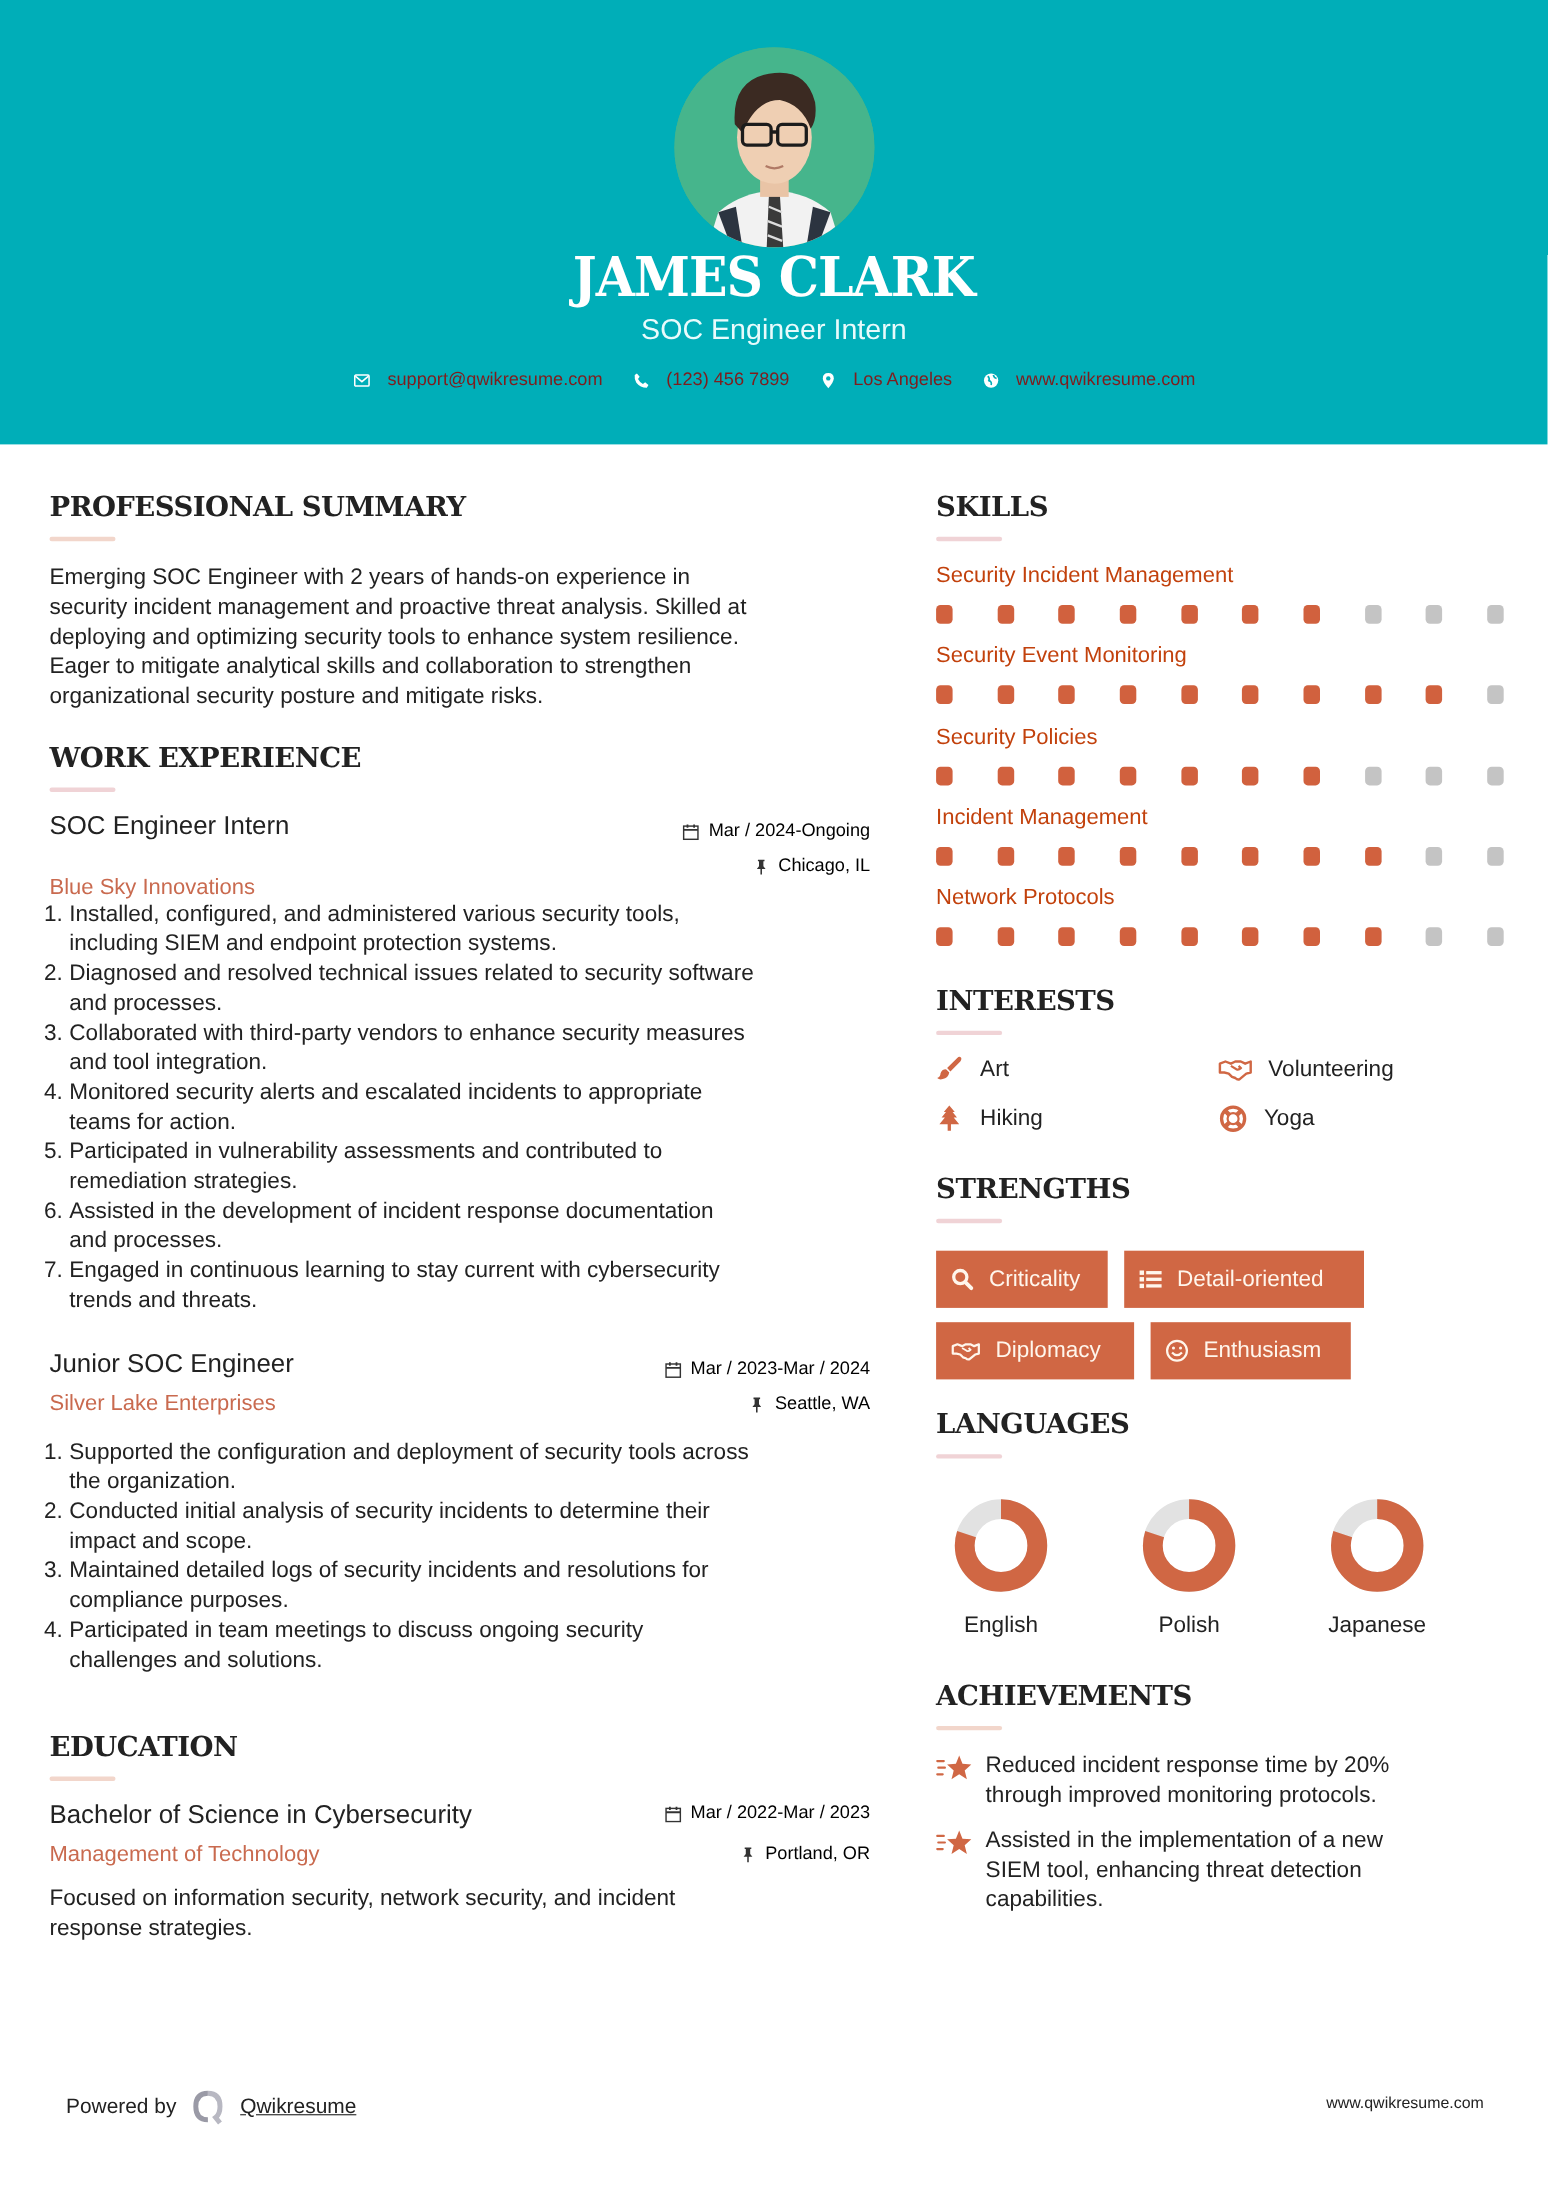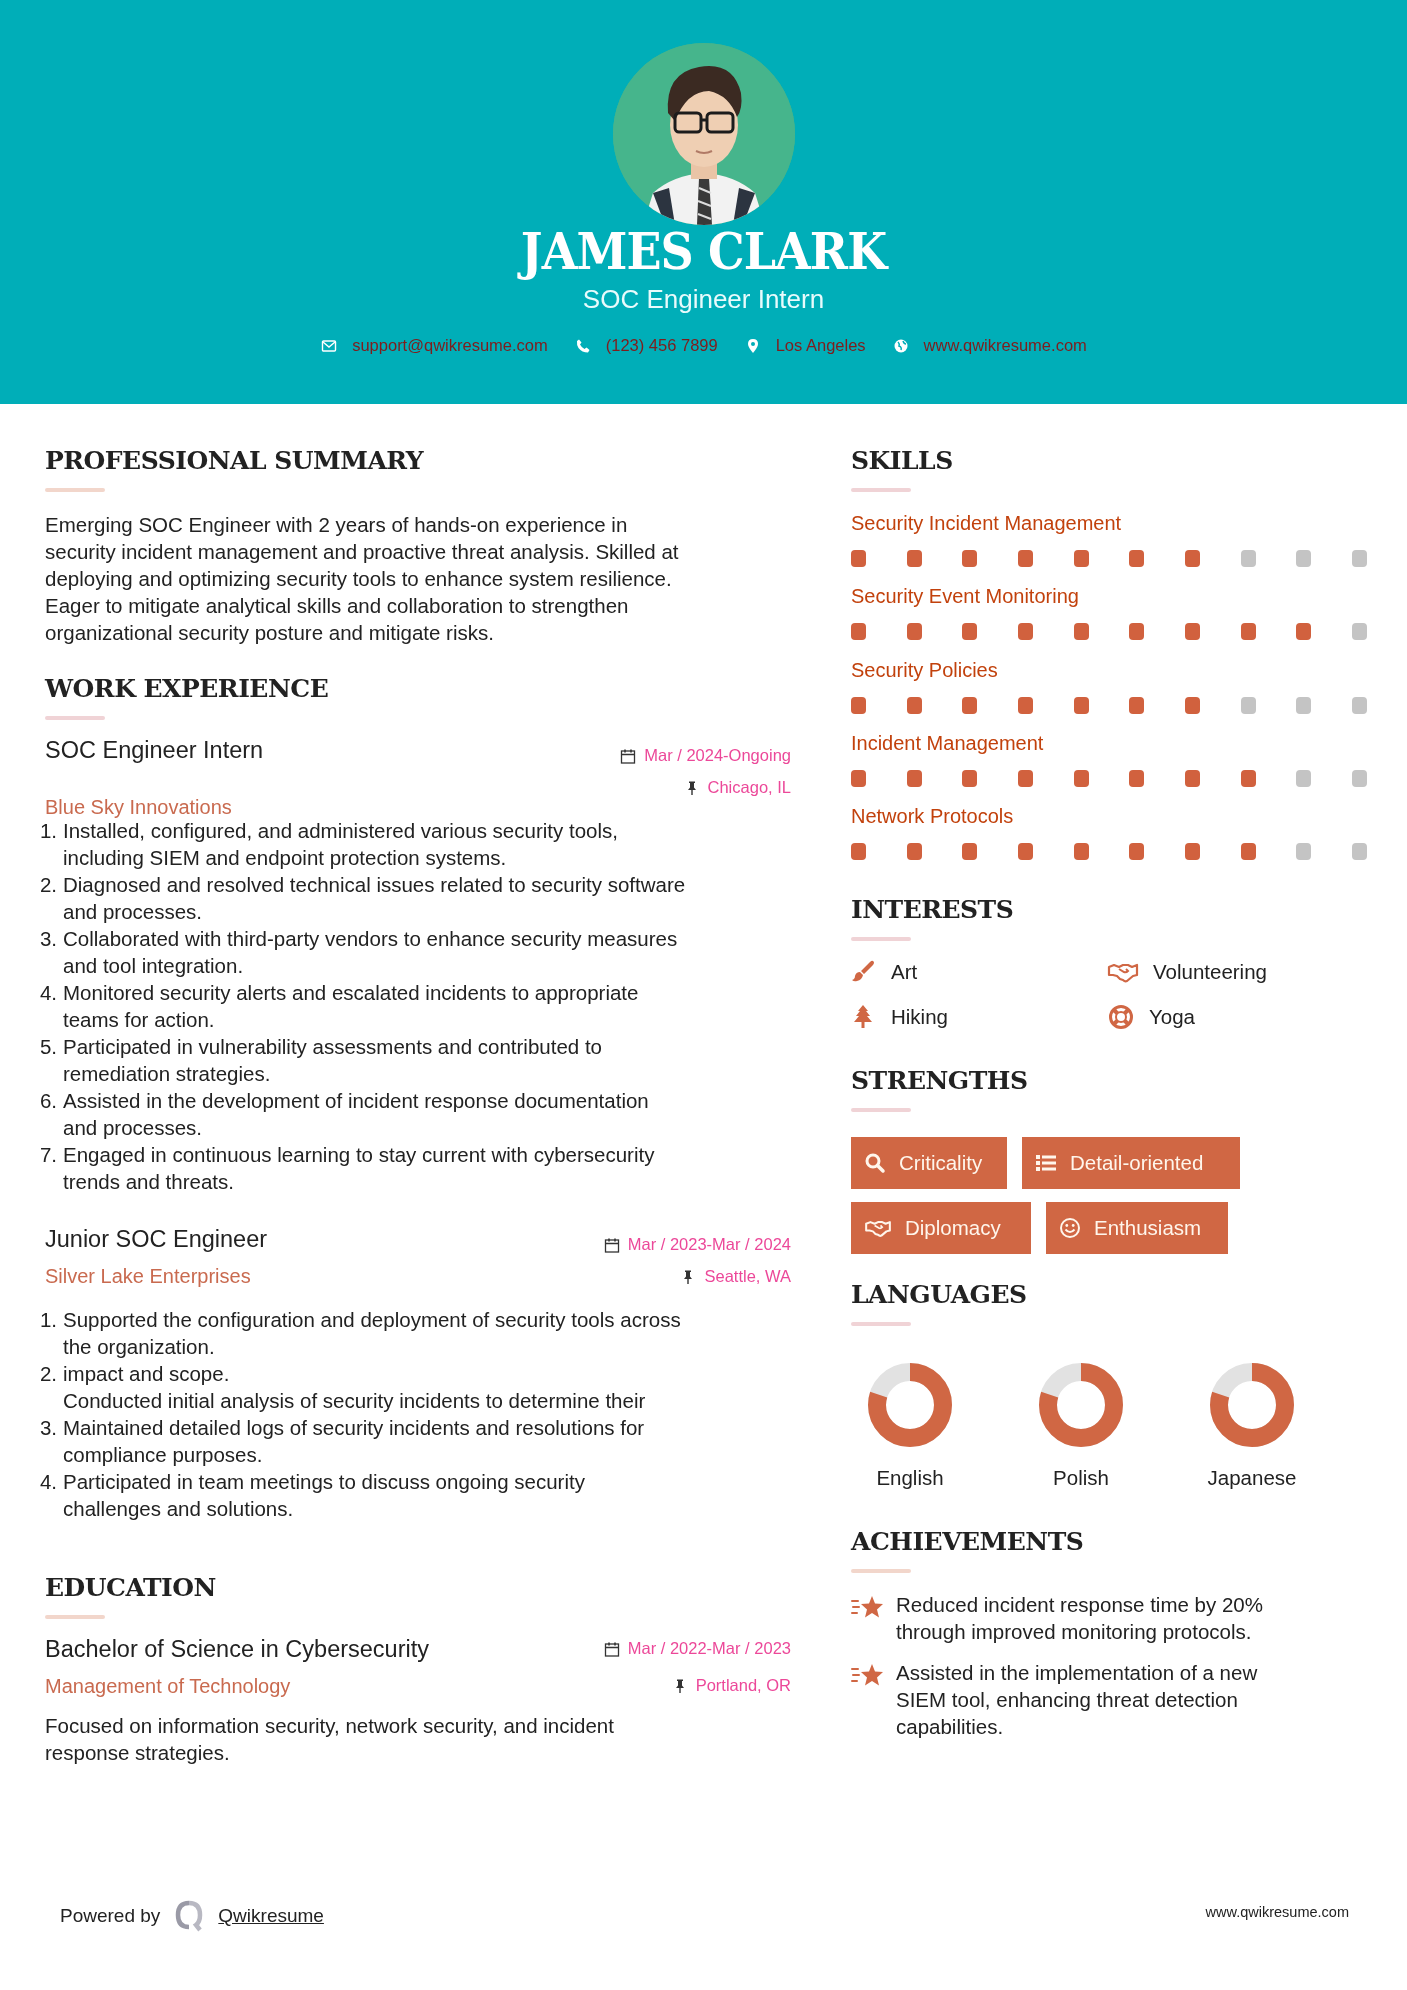--- a/index.html
+++ b/index.html
@@ -18,21 +18,21 @@
   .contact .ico svg { width: 16px; height: 16px; }
 
   
   .sec-title { position: absolute; font-family: "DejaVu Serif", "Liberation Serif", serif; font-weight: bold; font-size: 25px; color: #222; letter-spacing: -0.5px; }
   .sec-rule { position: absolute; height: 4px; width: 60px; background: #f2d6cb; border-radius: 2px; }
 
   .para { position: absolute; font-size: 20.5px; line-height: 27px; color: #222; }
 
   .job-title { position: absolute; font-size: 23.5px; color: #222; }
   .company { position: absolute; font-size: 20px; color: #c96a4f; }
-  .meta { position: absolute; right: 616px; font-size: 16.5px; color: #ec4899; display: flex; align-items: center; white-space: nowrap; }
+  .meta { position: absolute; right: 616px; font-size: 16.5px; color: #000000; display: flex; align-items: center; white-space: nowrap; }
   .meta .ico { width: 16px; height: 16px; margin-right: 8px; display: inline-flex; }
   .meta .ico svg { width: 16px; height: 16px; }
 
   .list { position: absolute; left: 36px; width: 760px; font-size: 20.5px; line-height: 27px; color: #222; list-style: none; }
   .list li { position: relative; padding-left: 27px; }
   .list li .num { position: absolute; left: 0; top: 0; width: 24px; text-align: right; padding-right: 3px; }
 
   
   .skill-name { position: absolute; left: 851px; font-size: 20px; color: #c2410c; }
   .dots { position: absolute; left: 851px; width: 516px; height: 17px; display: flex; justify-content: space-between; }
@@ -217,22 +217,22 @@
   <span>Seattle, WA</span>
 </div>
 <ol class="list" style="top:1306px;">
   <li>
       <span class="num">1.</span>
       <div>Supported the configuration and deployment of security tools across</div>
       <div>the organization.</div>
     </li>
   <li>
       <span class="num">2.</span>
+      <div>Conducted initial analysis of security incidents to determine their</div>
       <div>impact and scope.</div>
-      <div>Conducted initial analysis of security incidents to determine their</div>
     </li>
   <li>
       <span class="num">3.</span>
       <div>Maintained detailed logs of security incidents and resolutions for</div>
       <div>compliance purposes.</div>
     </li>
   <li>
       <span class="num">4.</span>
       <div>Participated in team meetings to discuss ongoing security</div>
       <div>challenges and solutions.</div>

